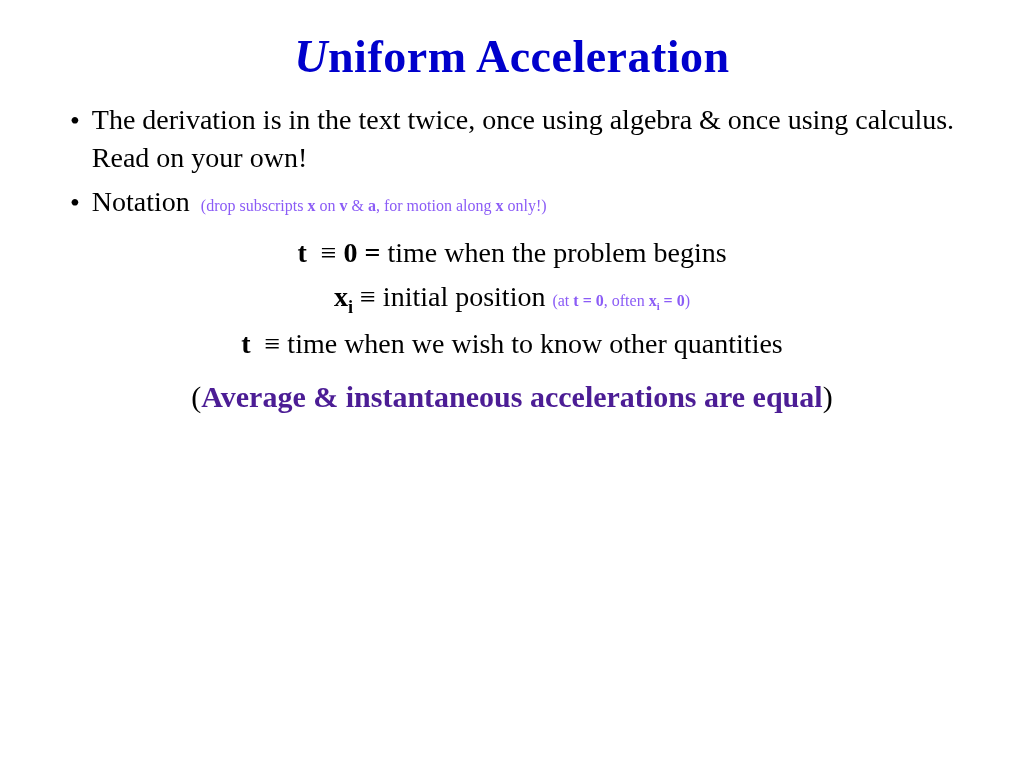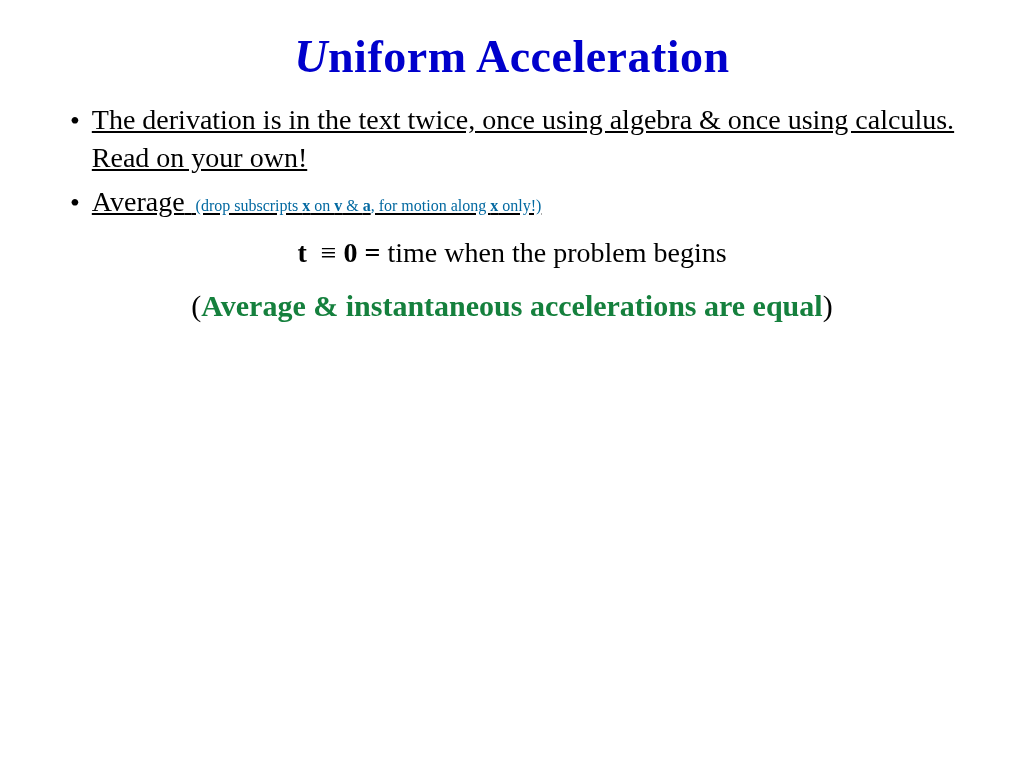--- a/index.html
+++ b/index.html
@@ -53,26 +53,25 @@
       font-size: 28px;
       margin-right: 12px;
       margin-top: 2px;
       line-height: 1.3;
     }
 
     .bullet-text {
       font-size: 28px;
       line-height: 1.35;
       color: #000000;
-      text-decoration: underline;
     }
 
     .notation-small {
       font-size: 16px;
-      color: #0369a1;
+      color: #8b5cf6;
       font-family: "Times New Roman", Times, serif;
     }
 
     .notation-small b {
       font-weight: bold;
     }
 
     .definitions {
       margin-top: 4px;
       margin-left: 0;
@@ -91,21 +90,21 @@
 
     .def-row b {
       font-weight: bold;
     }
 
     sub {
       font-size: 0.65em;
     }
 
     .red-bold {
-      color: #15803d;
+      color: #4c1d95;
       font-weight: bold;
       font-size: 30px;
     }
 
     .bottom-statement {
       margin-top: 14px;
       text-align: center;
       font-size: 30px;
       color: #000000;
     }
@@ -122,37 +121,44 @@
   <ul class="bullet-list">
 
     <li class="bullet-item">
       <span class="bullet-dot">•</span>
       <span class="bullet-text">The derivation is in the text twice, once using algebra &amp; once using calculus. Read on your own!</span>
     </li>
 
     <li class="bullet-item">
       <span class="bullet-dot">•</span>
       <span class="bullet-text">
-        <span>Average</span>
+        <span>Notation</span>
         <span class="notation-small">
           &nbsp;(drop subscripts <b>x</b> on <b>v</b> &amp; <b>a</b>, for motion along <b>x</b> only!)
         </span>
       </span>
     </li>
 
   </ul>
 
   <div class="definitions">
 
     <div class="def-row">
       <b>t</b>&nbsp; ≡ <b>0 =</b> time when the problem begins
     </div>
 
+    <div class="def-row">
+      <b>x<sub>i</sub></b> ≡ initial position
+      <span class="notation-small">(at <b>t = 0</b>, often <b>x<sub>i</sub> = 0</b>)</span>
+    </div>
 
 
+    <div class="def-row">
+      <b>t</b> &nbsp;≡ time when we wish to know other quantities
+    </div>
 
 
 
 
   </div>
 
   <div class="bottom-statement">
     (<span class="red-bold">Average &amp; instantaneous accelerations are equal</span>)
   </div>
 

